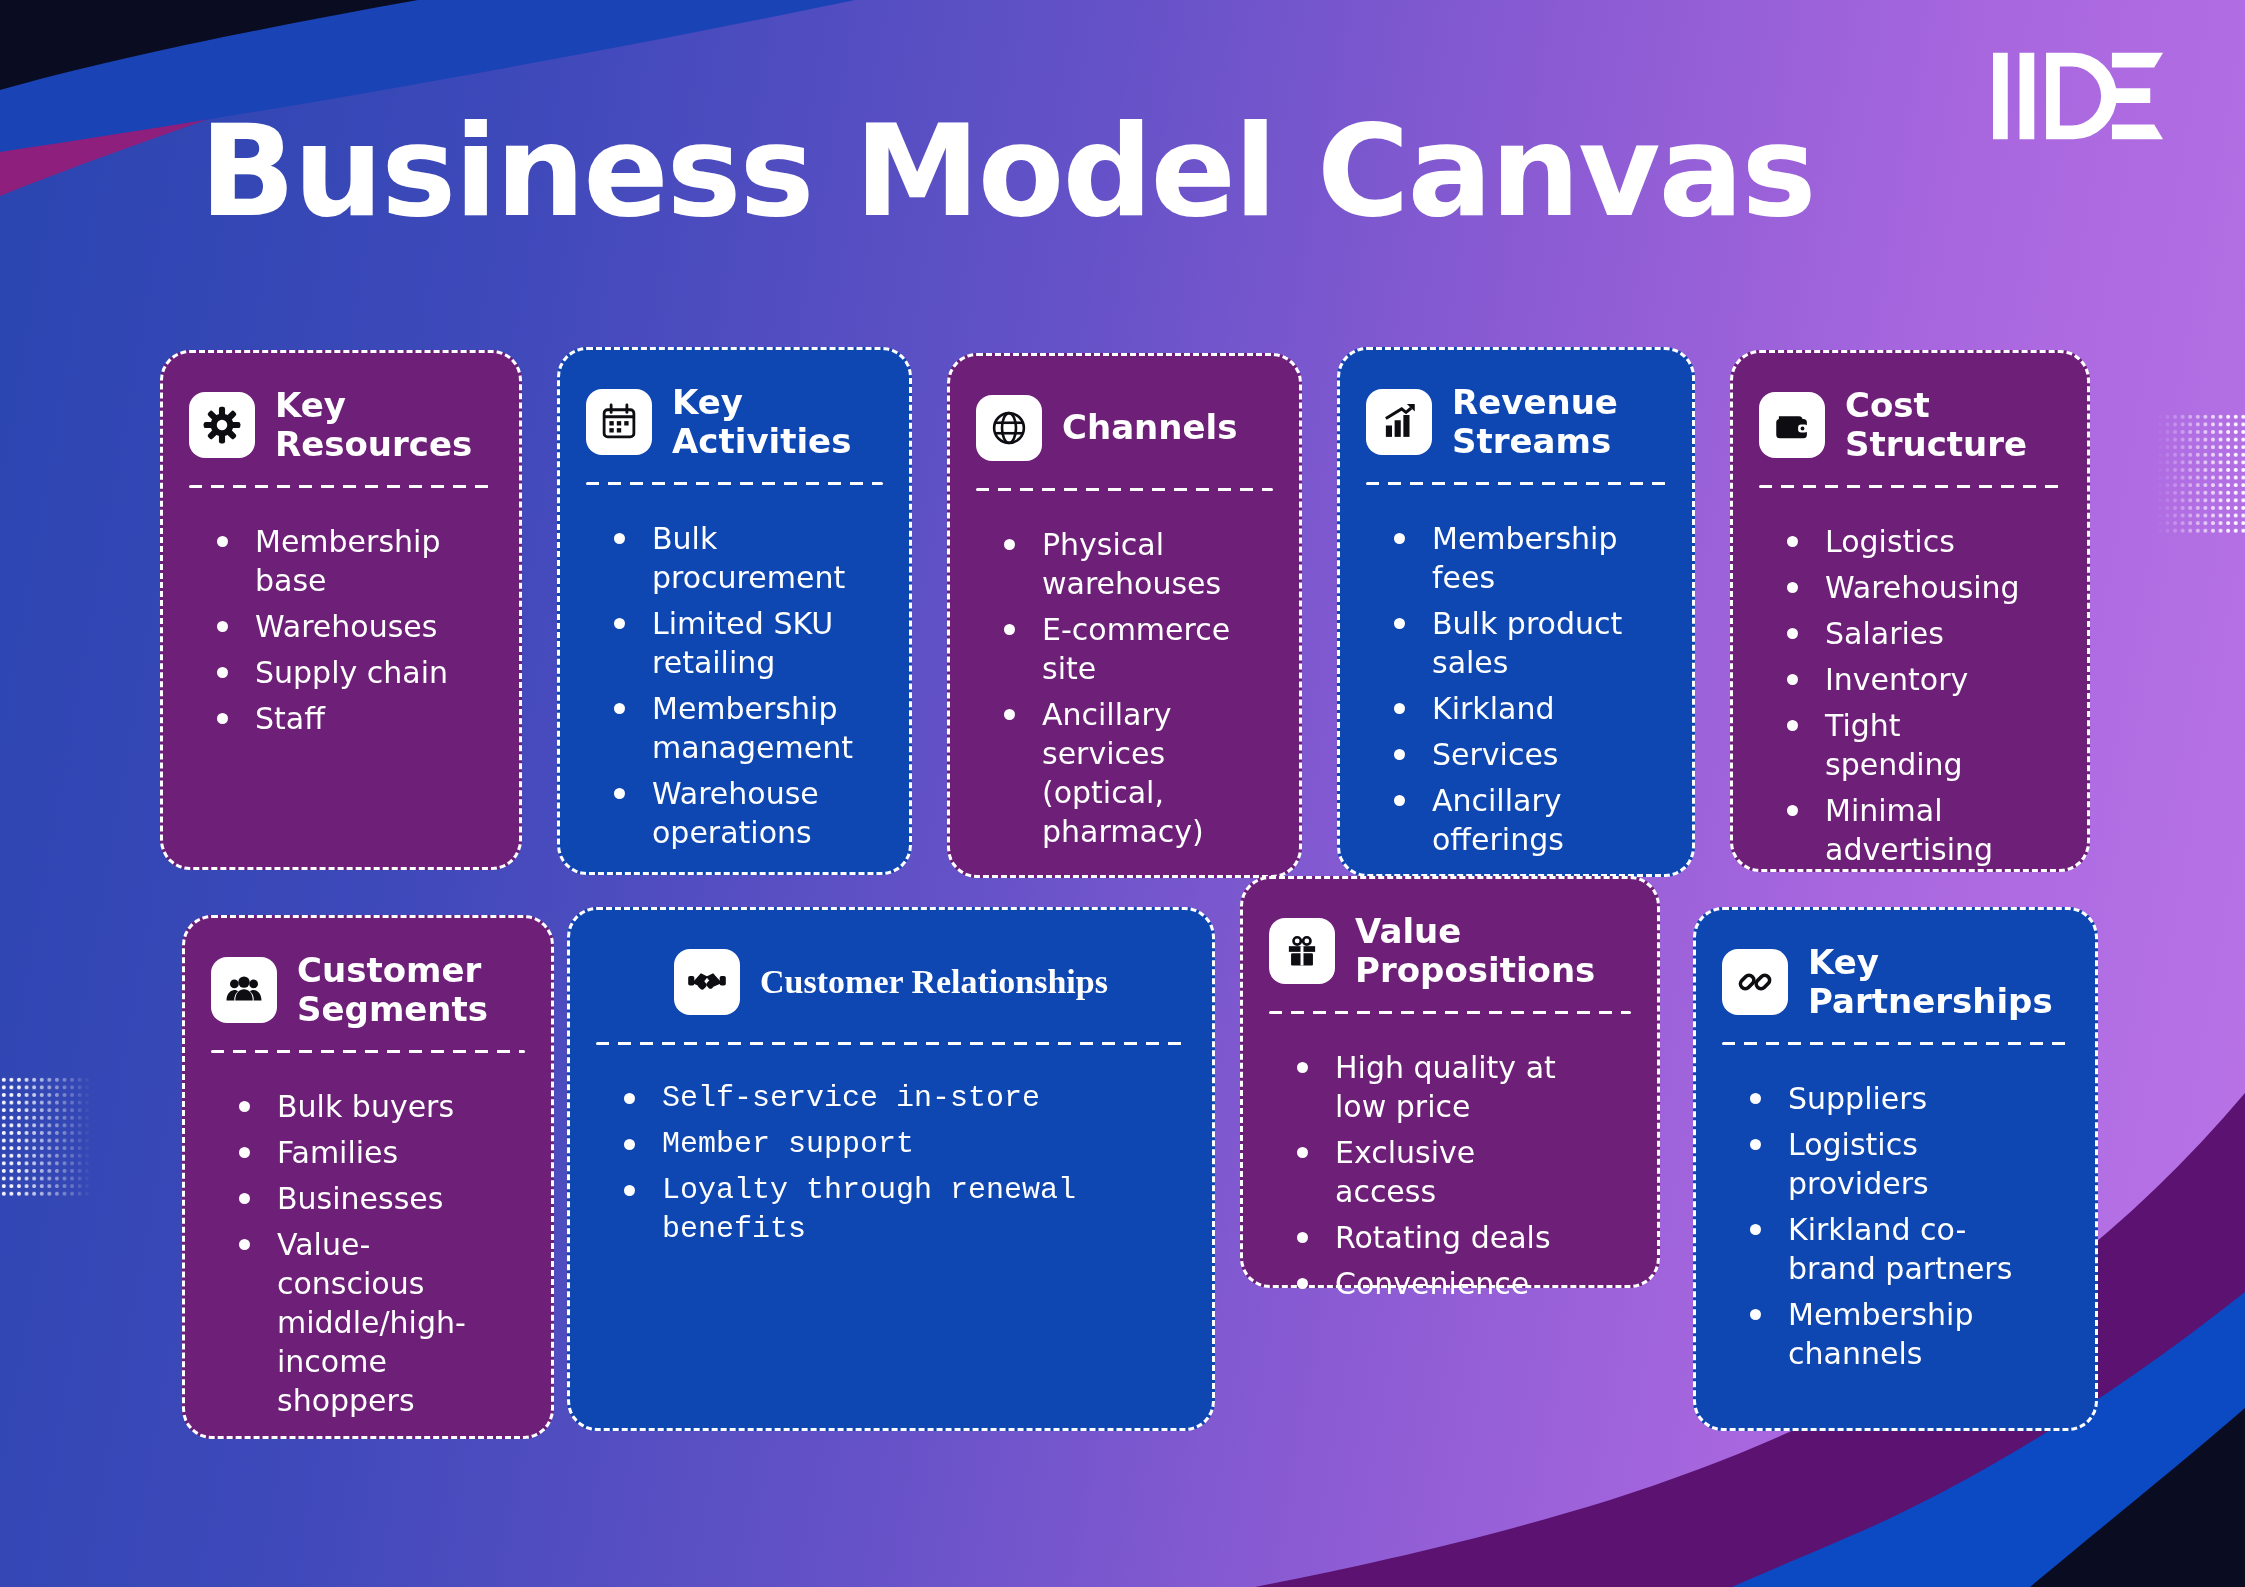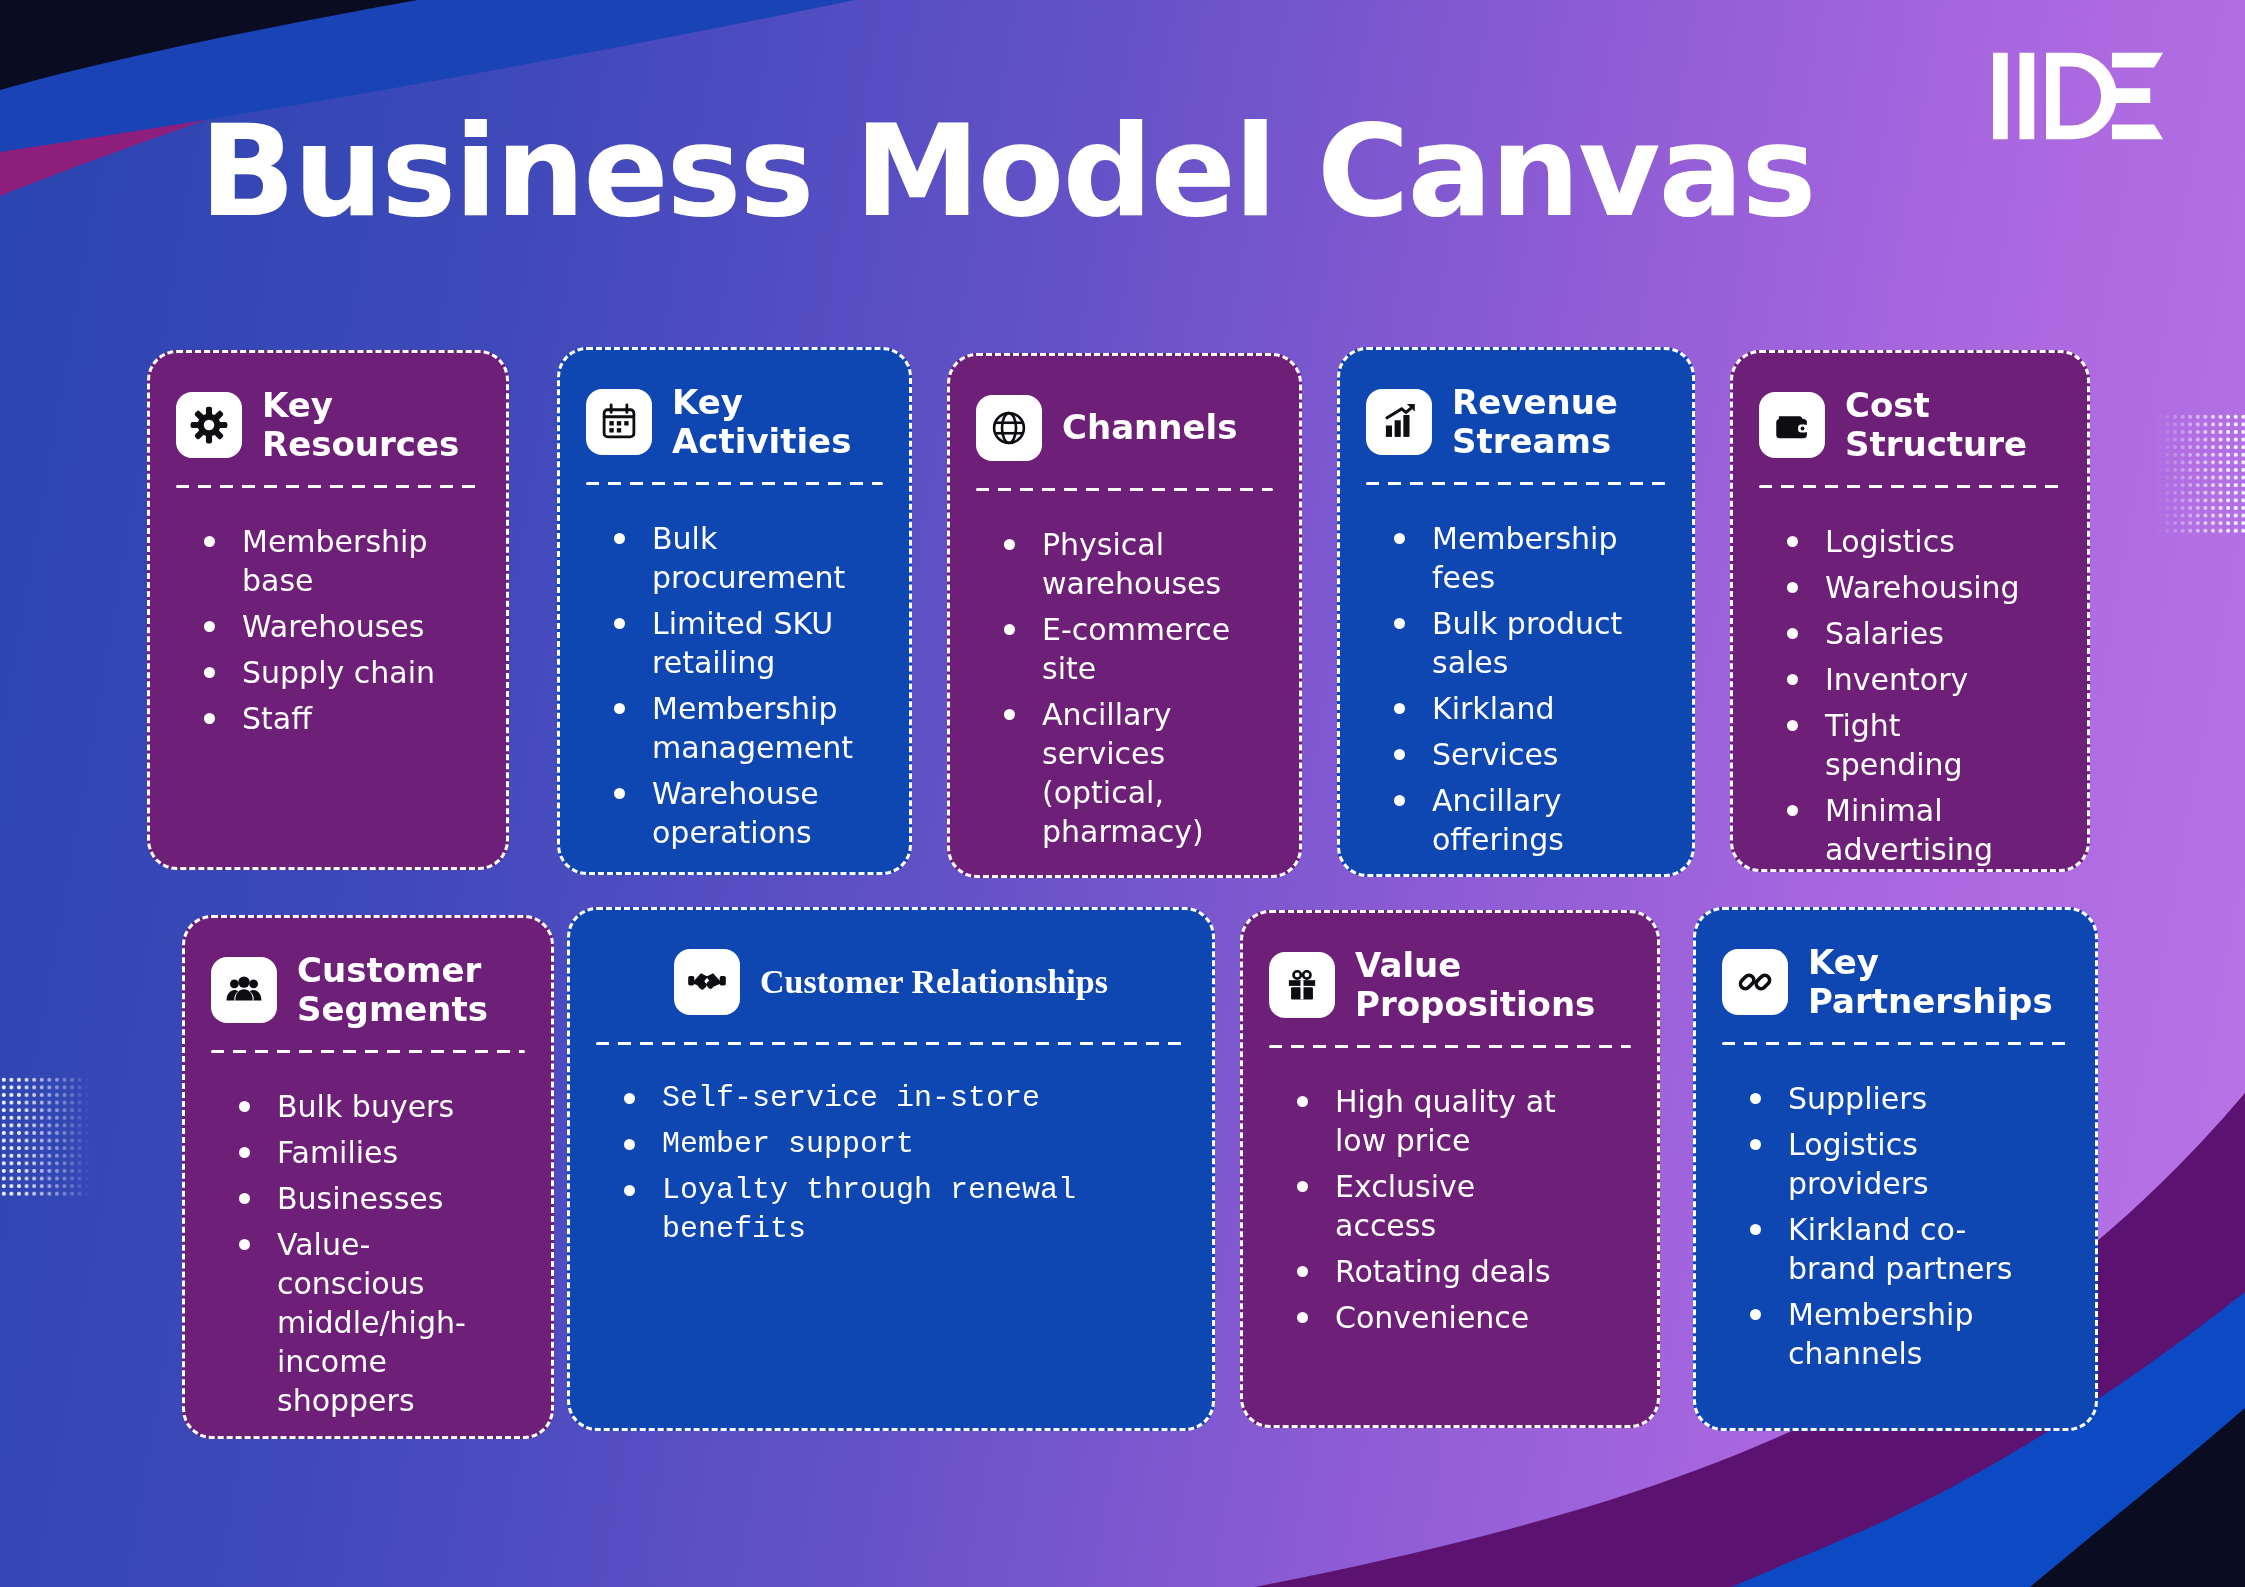--- a/index.html
+++ b/index.html
@@ -29,28 +29,28 @@
   .logo svg{width:100%;height:100%;display:block;}
 
   .card{
     position:absolute;box-sizing:border-box;
     border:3px dashed #ffffff;border-radius:30px;
     padding:28px 26px;color:#ffffff;
   }
   .card.purple{background:#6E1F78;}
   .card.blue{background:#0E47B2;}
 
-  .c1{left:147px;top:350px;width:362px;height:520px;}
+  .c1{left:160px;top:350px;width:362px;height:520px;}
   .c2{left:557px;top:347px;width:355px;height:528px;}
   .c3{left:947px;top:353px;width:355px;height:525px;}
   .c4{left:1337px;top:347px;width:358px;height:530px;}
   .c5{left:1730px;top:350px;width:360px;height:522px;}
   .c6{left:182px;top:915px;width:372px;height:524px;}
   .c7{left:567px;top:907px;width:648px;height:524px;}
-  .c8{left:1240px;top:910px;width:420px;height:518px;}
+  .c8{left:1240px;top:876px;width:420px;height:412px;}
   .c9{left:1693px;top:907px;width:405px;height:524px;}
 
   .card-head{display:flex;align-items:center;gap:20px;min-height:88px;}
   .card-head.centered{justify-content:center;text-align:center;font-family:Liberation Serif, serif;}
   .icon-box{
     flex:0 0 auto;width:66px;height:66px;background:#ffffff;border-radius:16px;
     display:flex;align-items:center;justify-content:center;
   }
   .icon-box svg{width:42px;height:42px;display:block;}
   .card-title{font-weight:bold;font-size:34px;line-height:1.16;}

